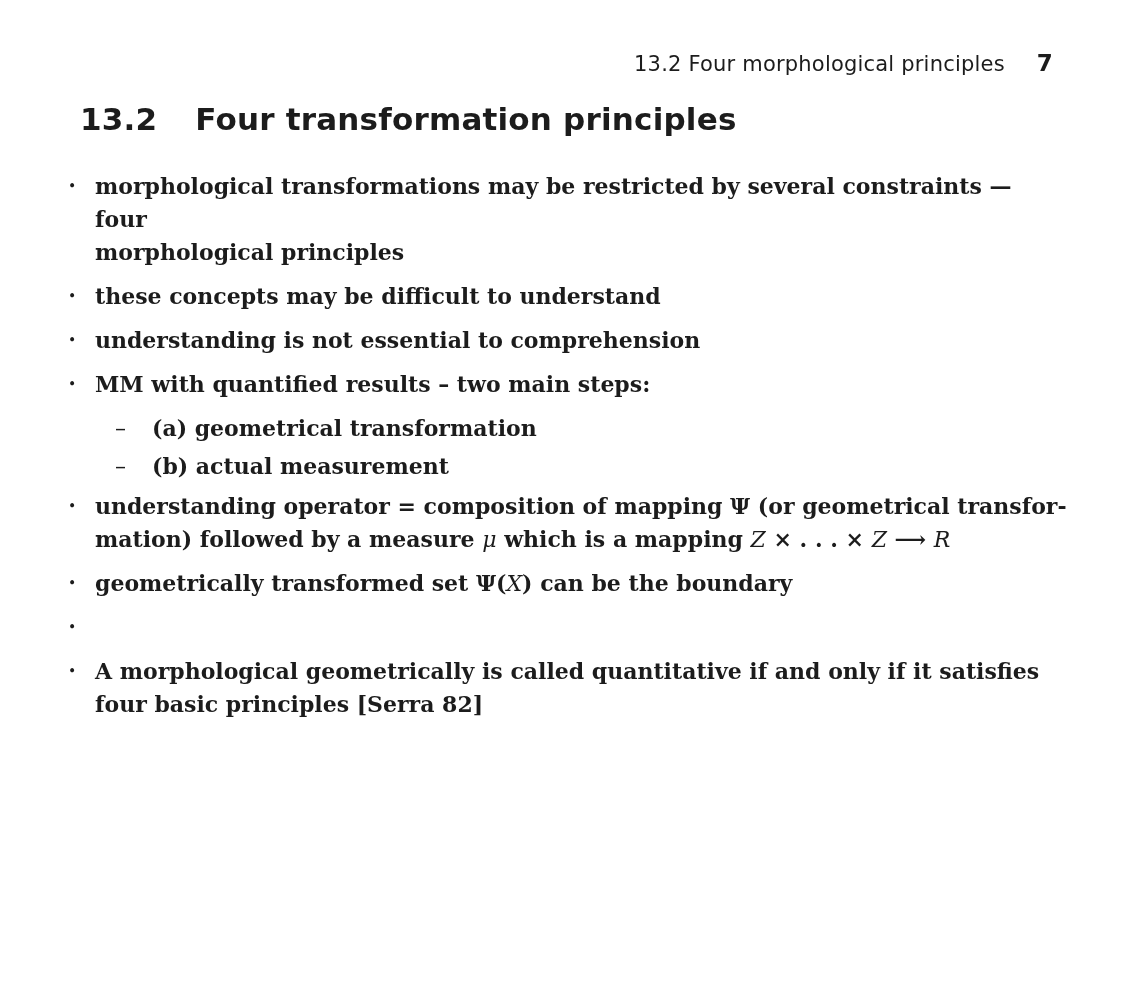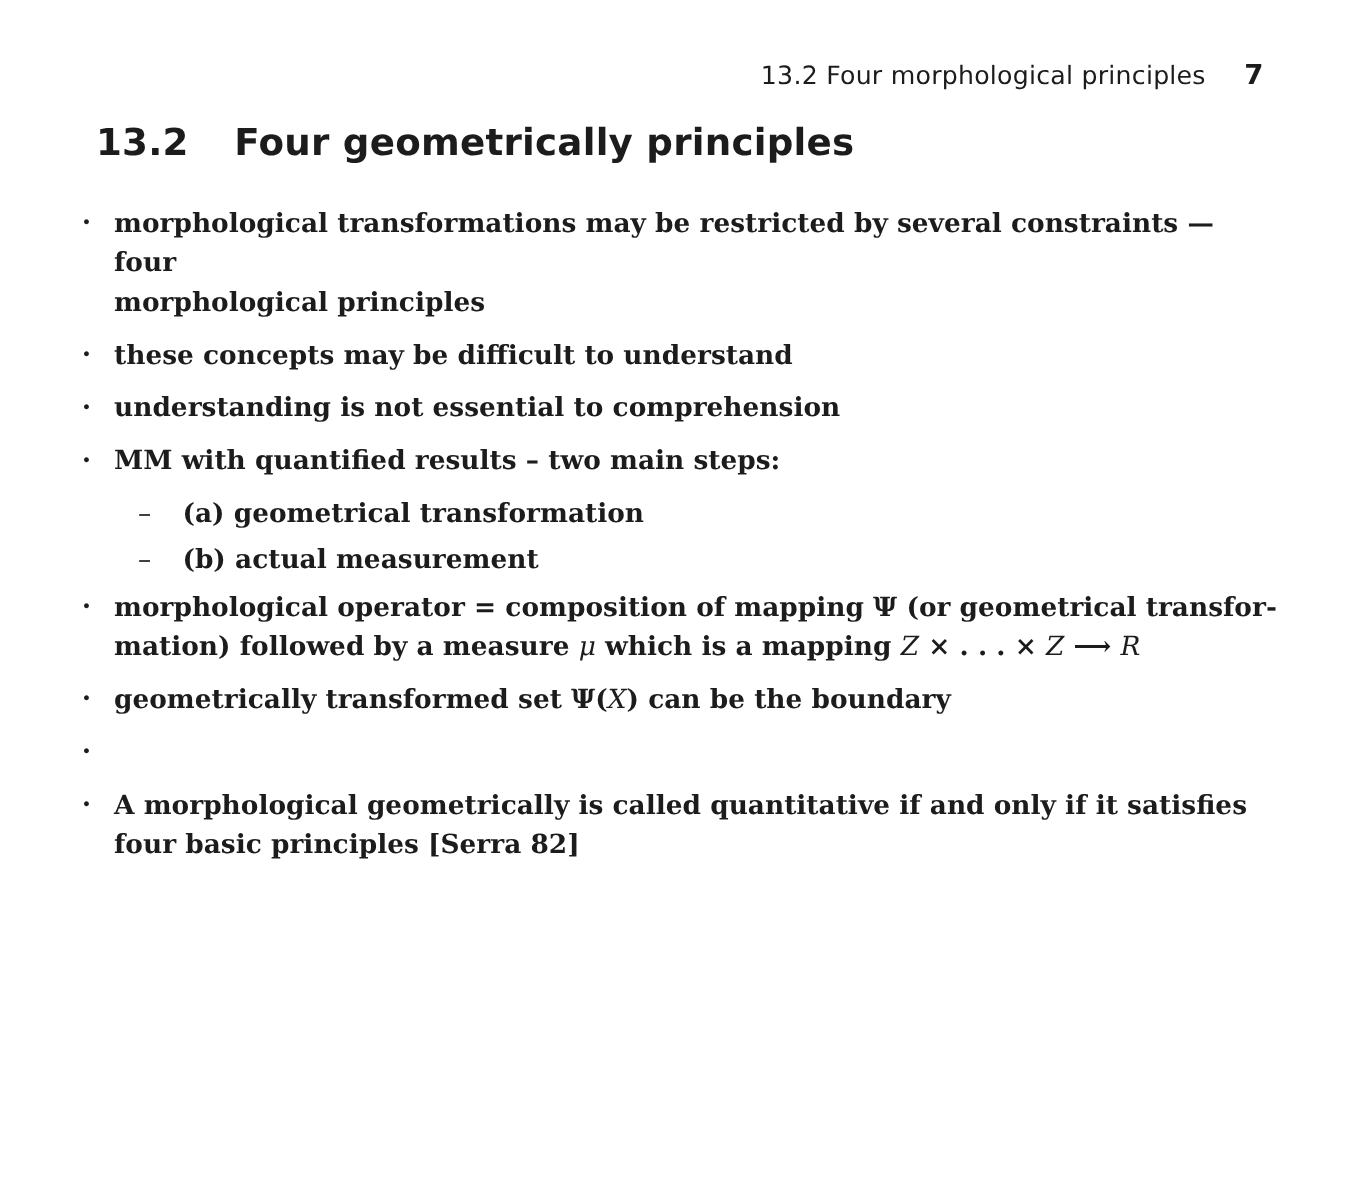--- a/index.html
+++ b/index.html
@@ -96,21 +96,21 @@
 </head>
 <body>
 
 <div class="running-header">
   <span>13.2  Four morphological principles</span>
   <span class="pageno">7</span>
 </div>
 
 <div class="section-title">
   <span class="sec-num">13.2</span>
-  <span>Four geometrically principles</span>
+  <span>Four transformation principles</span>
 </div>
 
 <div class="content" id="bullet-list">
     <div class="item l1">
       <span class="marker">•</span>
       <span class="txt"><span class="seg-n">morphological transformations may be restricted by several constraints — four
 morphological principles</span></span>
     </div>
     <div class="item l1">
       <span class="marker">•</span>
@@ -127,21 +127,21 @@
     <div class="item l2">
       <span class="marker">–</span>
       <span class="txt"><span class="seg-n">(a) geometrical transformation</span></span>
     </div>
     <div class="item l2">
       <span class="marker">–</span>
       <span class="txt"><span class="seg-n">(b) actual measurement</span></span>
     </div>
     <div class="item l1">
       <span class="marker">•</span>
-      <span class="txt"><span class="seg-n">morphological operator = composition of mapping Ψ (or geometrical transfor-
+      <span class="txt"><span class="seg-n">understanding operator = composition of mapping Ψ (or geometrical transfor-
 mation) followed by a measure </span><span class="seg-i">μ</span><span class="seg-n"> which is a mapping </span><span class="seg-i">Z</span><span class="seg-n"> × . . . × </span><span class="seg-i">Z</span><span class="seg-n"> ⟶ </span><span class="seg-i">R</span></span>
     </div>
     <div class="item l1">
       <span class="marker">•</span>
       <span class="txt"><span class="seg-n">geometrically transformed set Ψ(</span><span class="seg-i">X</span><span class="seg-n">) can be the boundary</span></span>
     </div>
     <div class="item l1">
       <span class="marker">•</span>
     </div>
     <div class="item l1">

